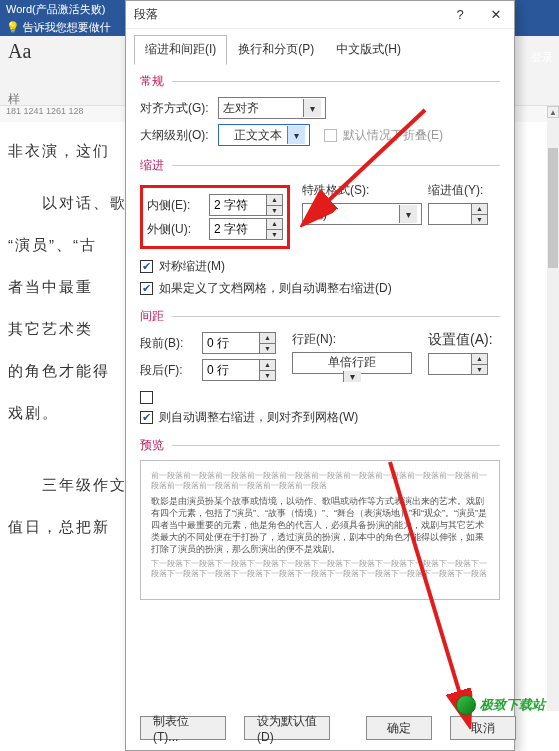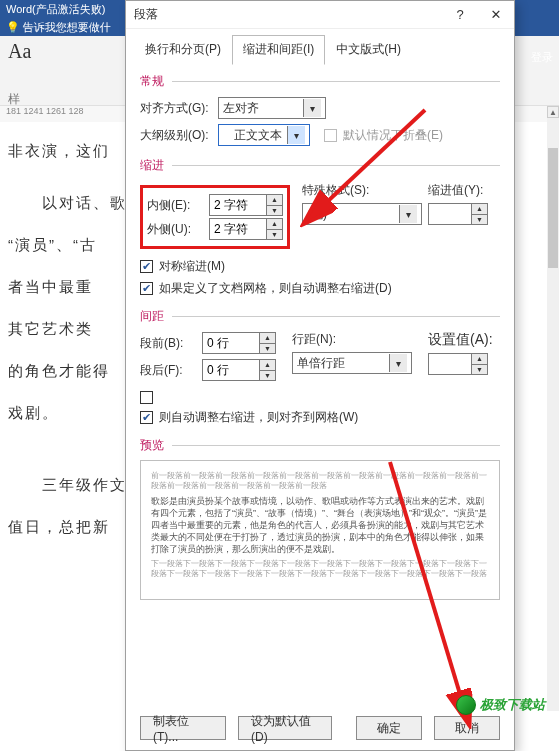--- a/index.html
+++ b/index.html
@@ -68,21 +68,21 @@
   }
 
   .preview-box {
     border:1px solid #bfbfbf; background:#fff; margin-top:4px;
     font-size:8px; color:#9a9a9a; line-height:10px; padding:10px 10px; height:140px; overflow:hidden;
     font-family:SimSun;
   }
   .preview-box .pv-main { color:#555; font-size:9px; line-height:12px; margin:4px 0;}
 
   .buttons {
-    display:flex; justify-content:space-between; gap:12px; padding:8px 14px 10px 14px;
+    display:flex; justify-content:space-between; gap:18px; padding:8px 14px 10px 14px;
   }
   .btn {
     height:24px; padding:0 12px; border:1px solid #8a8a8a; background:#efefef;
     font-size:12px; display:flex; align-items:center; justify-content:center;
     min-width:86px;
   }
   .btn.right { min-width:66px; }
   .buttons .spacer { flex:1; }
 
   
@@ -144,22 +144,22 @@
 <div class="dialog">
   <div class="titlebar">
     <span class="title">段落</span>
     <div class="wbtns">
       <div class="wbtn">?</div>
       <div class="wbtn close">✕</div>
     </div>
   </div>
 
   <div class="tabs">
+    <div class="tab active">缩进和间距(I)</div>
     <div class="tab">换行和分页(P)</div>
-    <div class="tab active">缩进和间距(I)</div>
     <div class="tab">中文版式(H)</div>
   </div>
 
   <div class="body">
 
     <div class="section-title">常规</div>
 
     <div class="row">
       <span class="lbl">对齐方式(G):</span>
       <div class="combo" style="width:108px;">
@@ -258,21 +258,21 @@
                 <div>▲</div>
                 <div>▼</div>
               </div>
           </div>
         </div>
       </div>
       <div style="flex:1; padding:4px 0 0 16px;">
         <div style="display:flex;">
           <div style="flex:1;">
             <div style="font-size:12px;">行距(N):</div>
-            <div class="combo" style="width:120px; margin-top:4px;">
+            <div class="combo" style="width:120px; margin-top:4px;flex-direction:column;">
               <span>单倍行距</span>
               <span class="caret">▾</span>
             </div>
           </div>
           <div style="width:72px;">
             <div style="font-size:14px;">设置值(A):</div>
             <div class="spin-wrap" style="margin-top:4px;">
               <input class="txt" style="width: 44px;" value="">
               <div class="spin">
                   <div>▲</div>

